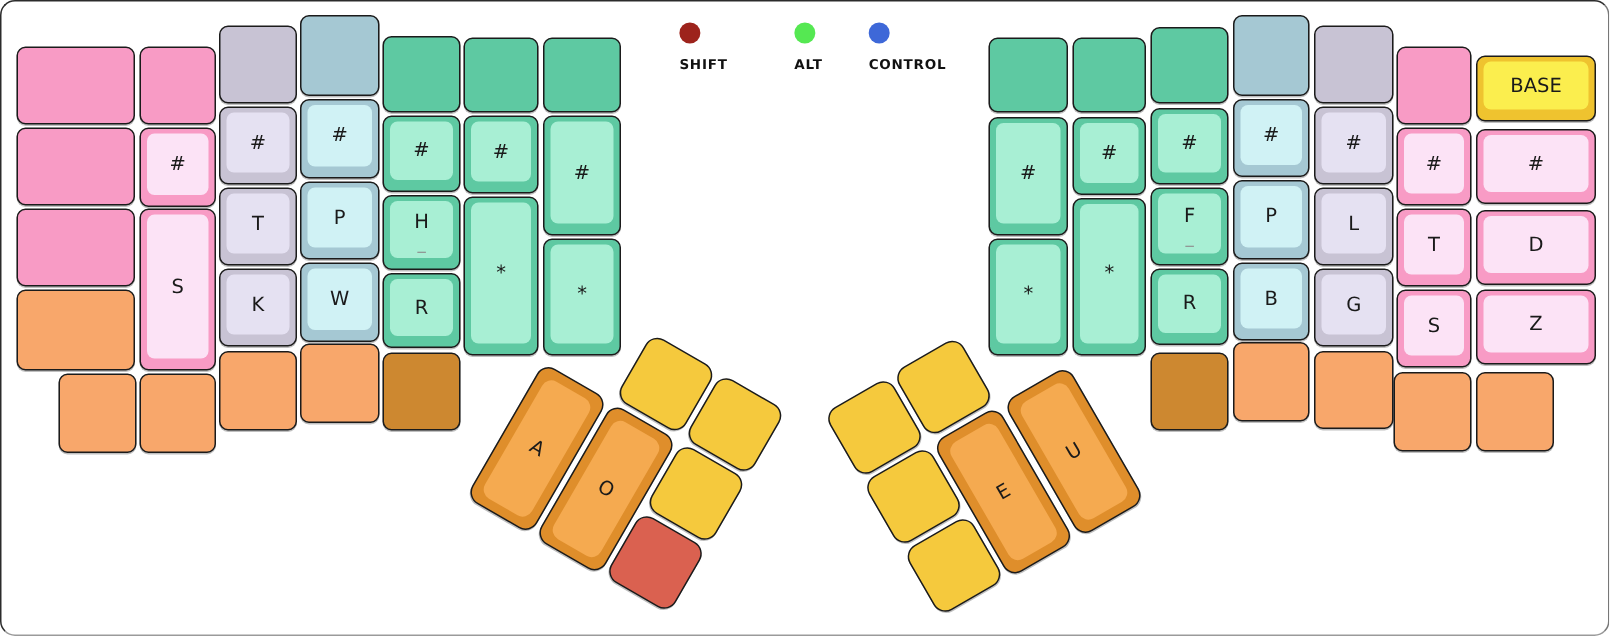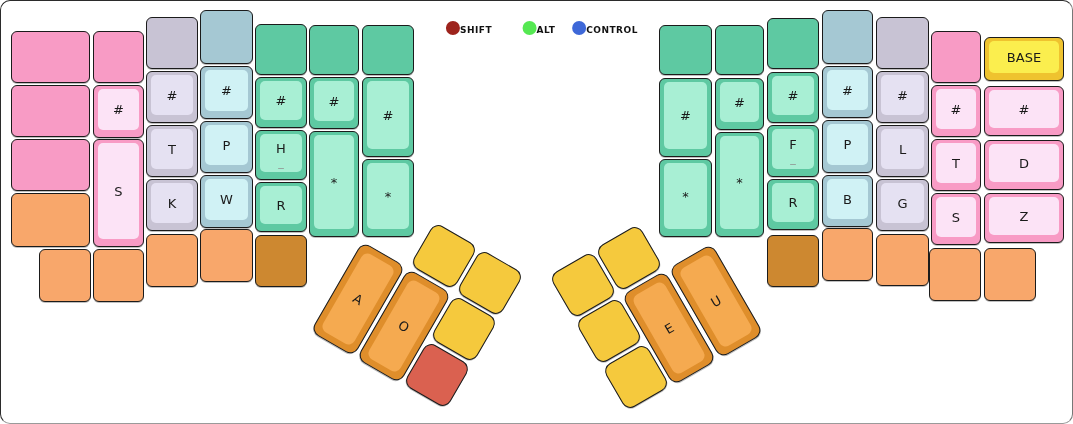--- a/index.html
+++ b/index.html
@@ -28,21 +28,21 @@
     border-radius:5px;
     display:flex; flex-direction:column;
     align-items:center; justify-content:center;
     font-size:13px; color:#1a1a1a;
     pointer-events:none;
   }
   .thumb .keytop { inset:6px; border-radius:7px; }
   .sub { font-size:11px; color:#8f8f8f; line-height:5px; margin-top:4px; }
   .indicator {
     position:absolute; top:14px;
-    display:flex; flex-direction:row; align-items:flex-end;
+    display:flex; flex-direction:column; align-items:flex-start;
     transform:translateX(-50%);
   }
   .dot { width:14px; height:14px; border-radius:50%; }
   .ind-label {
     margin-top:10px;
     font-size:9px; font-weight:bold; letter-spacing:0.5px; color:#111111;
     white-space:nowrap;
   }
 </style>
 </head>

